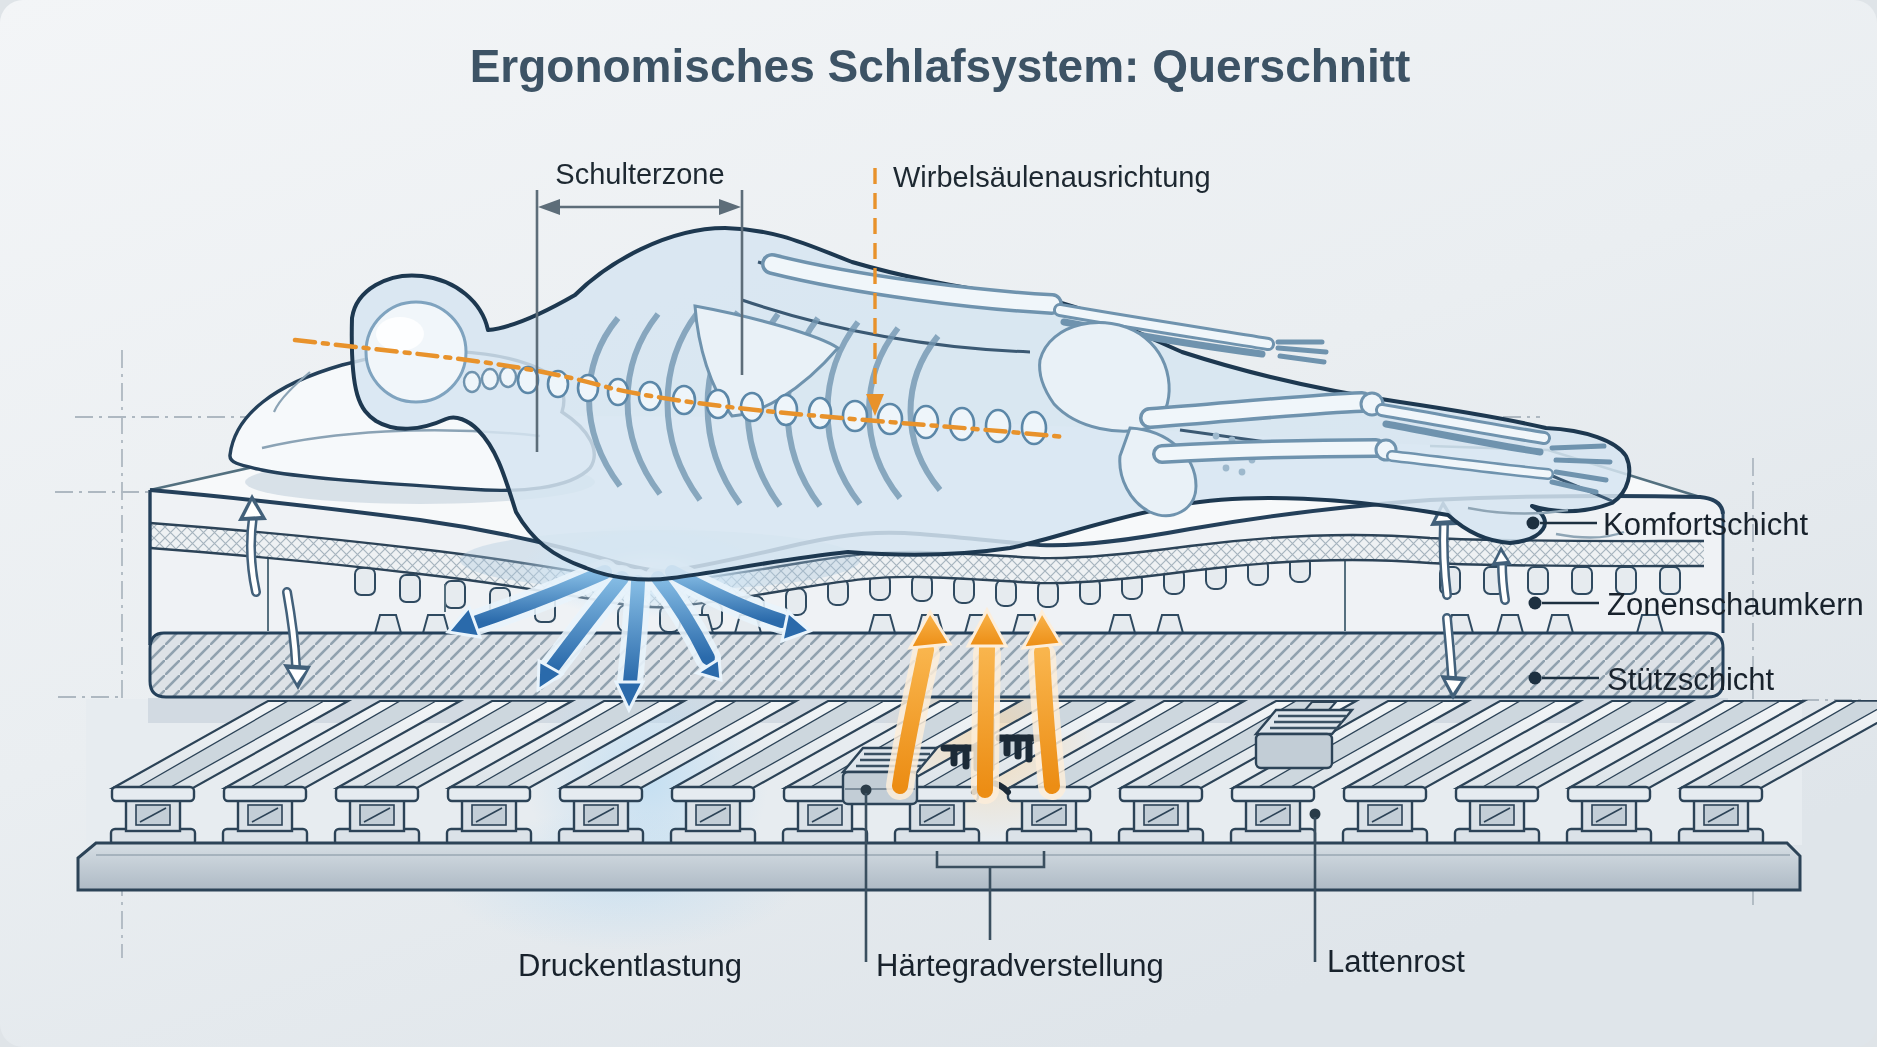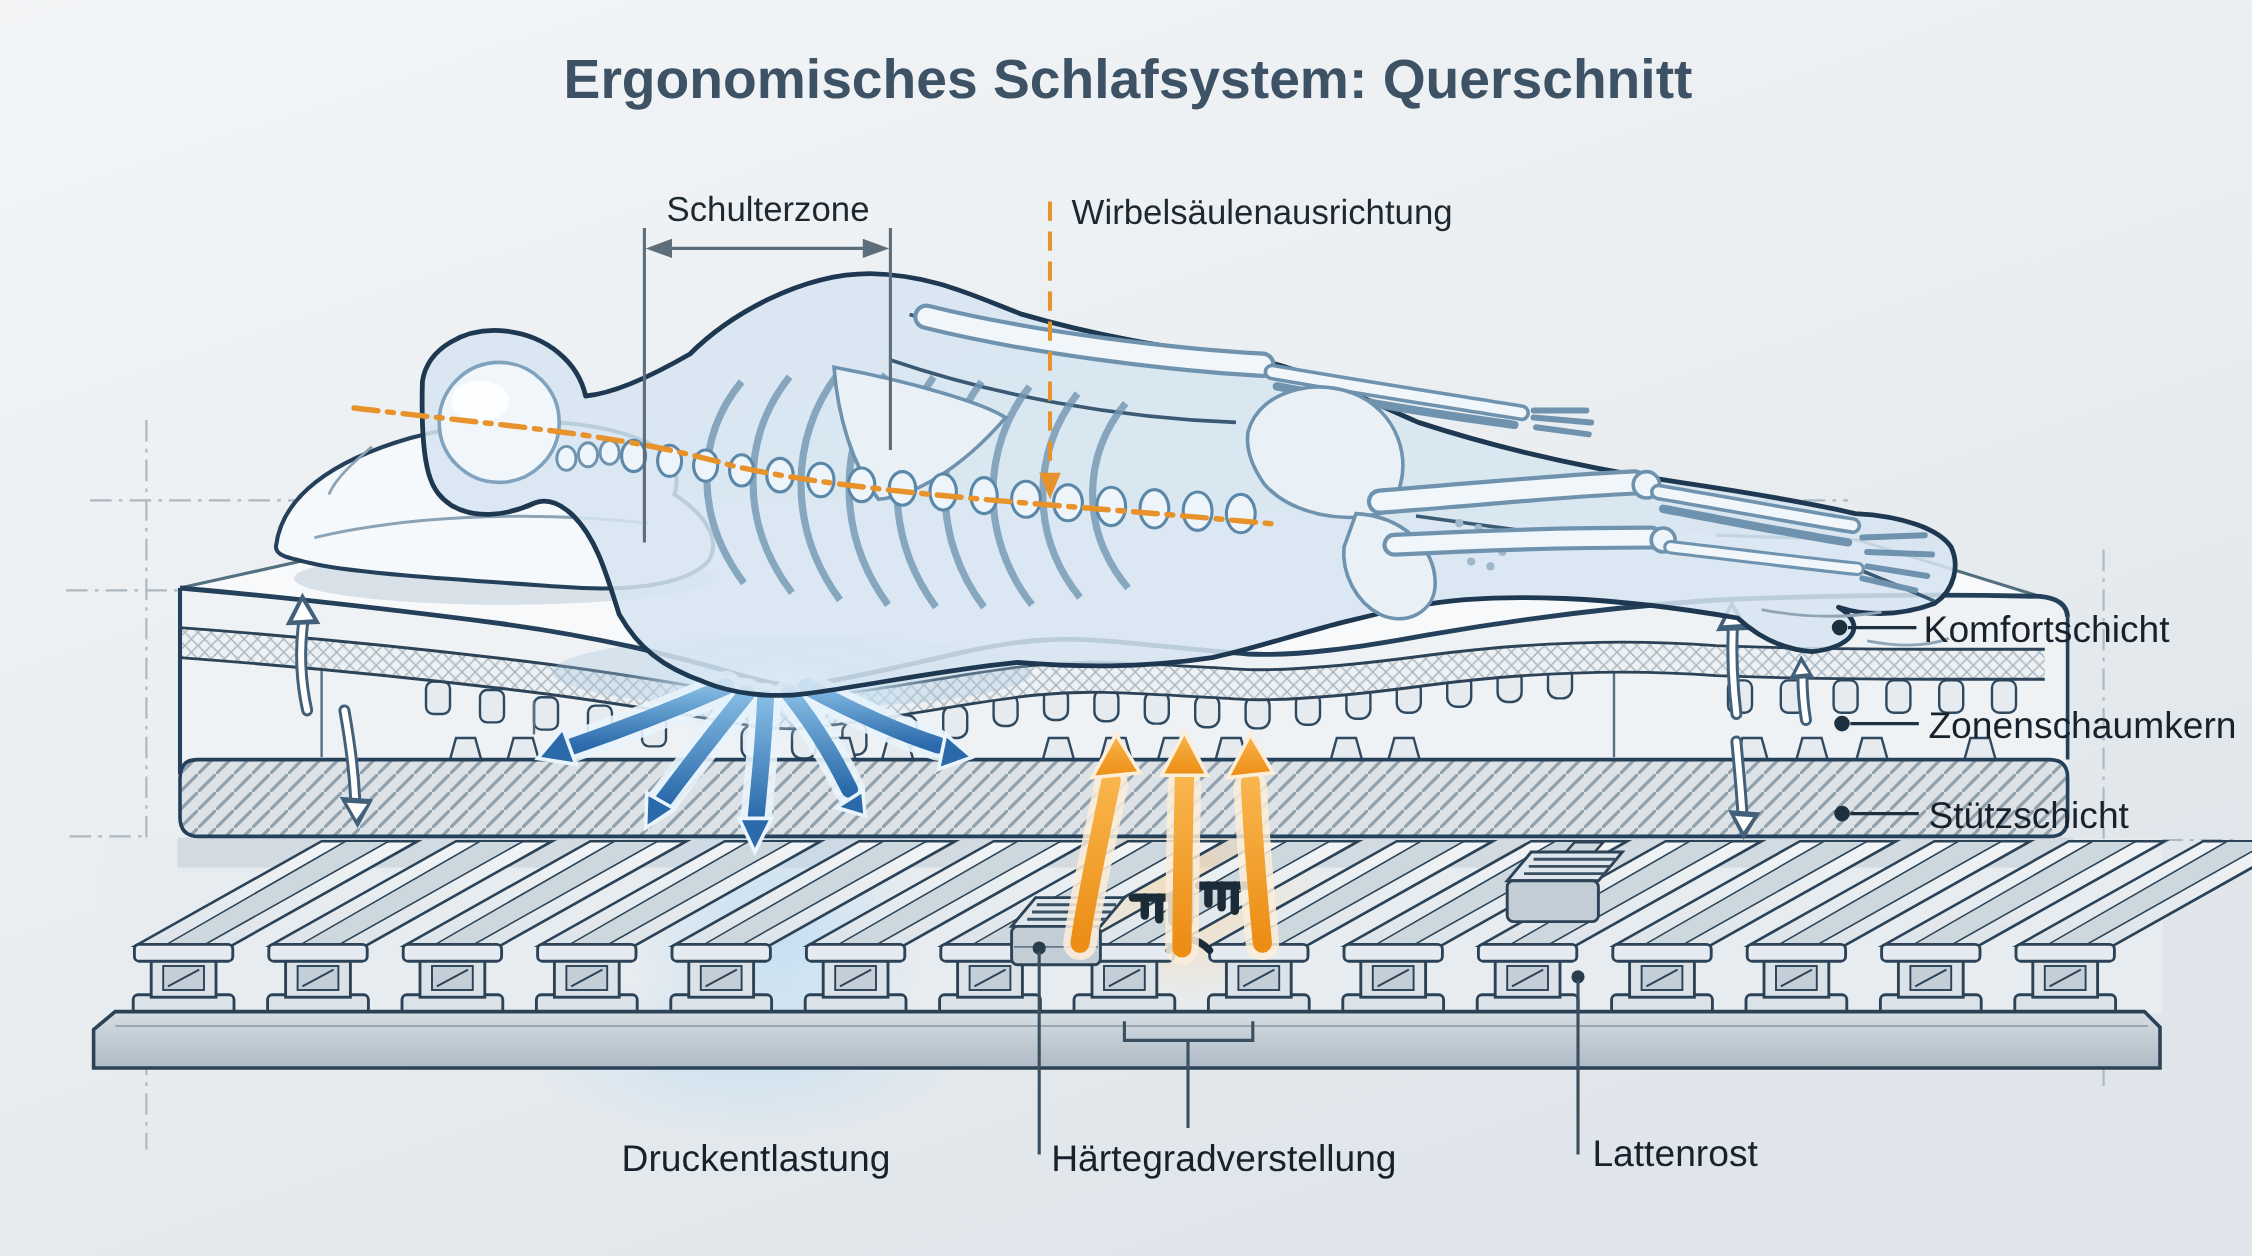--- a/index.html
+++ b/index.html
@@ -1,17 +1,17 @@
 <!DOCTYPE html>
 <html><head>
 <meta charset="utf-8">
 <style>
   html,body{margin:0;padding:0;background:#dfe4e8;}
   .stage{position:relative;width:1877px;height:1047px;overflow:hidden;
-         font-family:"Liberation Sans","DejaVu Sans",sans-serif;}
+         font-family:"Liberation Sans","DejaVu Sans",sans-serif;border-radius:23px;}
   svg{position:absolute;left:0;top:0;display:block;}
   text{font-family:"Liberation Sans","DejaVu Sans",sans-serif;}
   .title-text{font-weight:bold;font-size:46px;fill:#3d5365;}
   .anno{font-size:29px;fill:#1d2831;}
   .layer-label{font-size:31px;fill:#18222c;}
   .bottom-label{font-size:31px;fill:#18222c;}
 </style>
 </head>
 <body>
 

